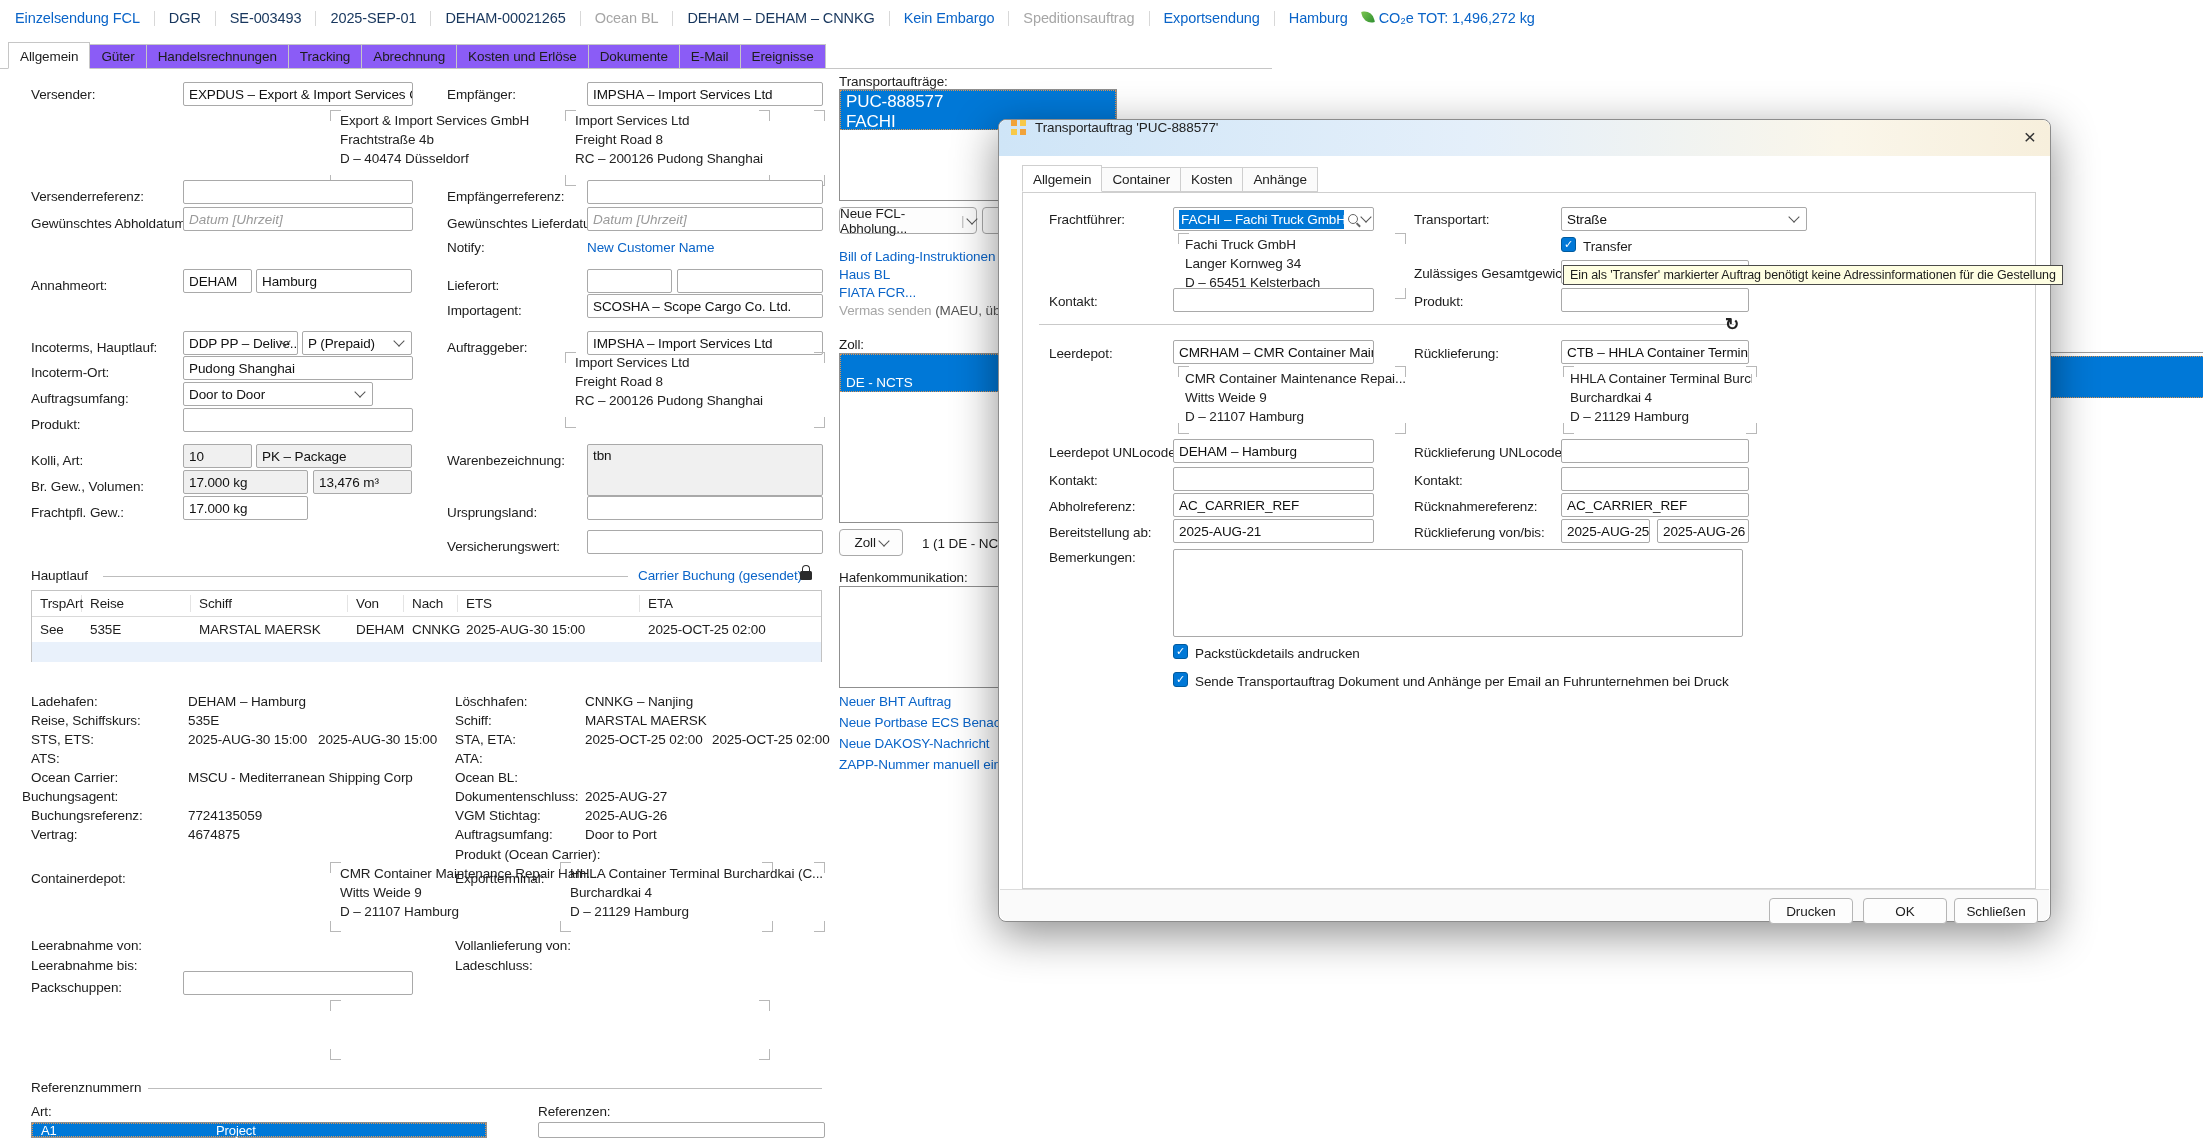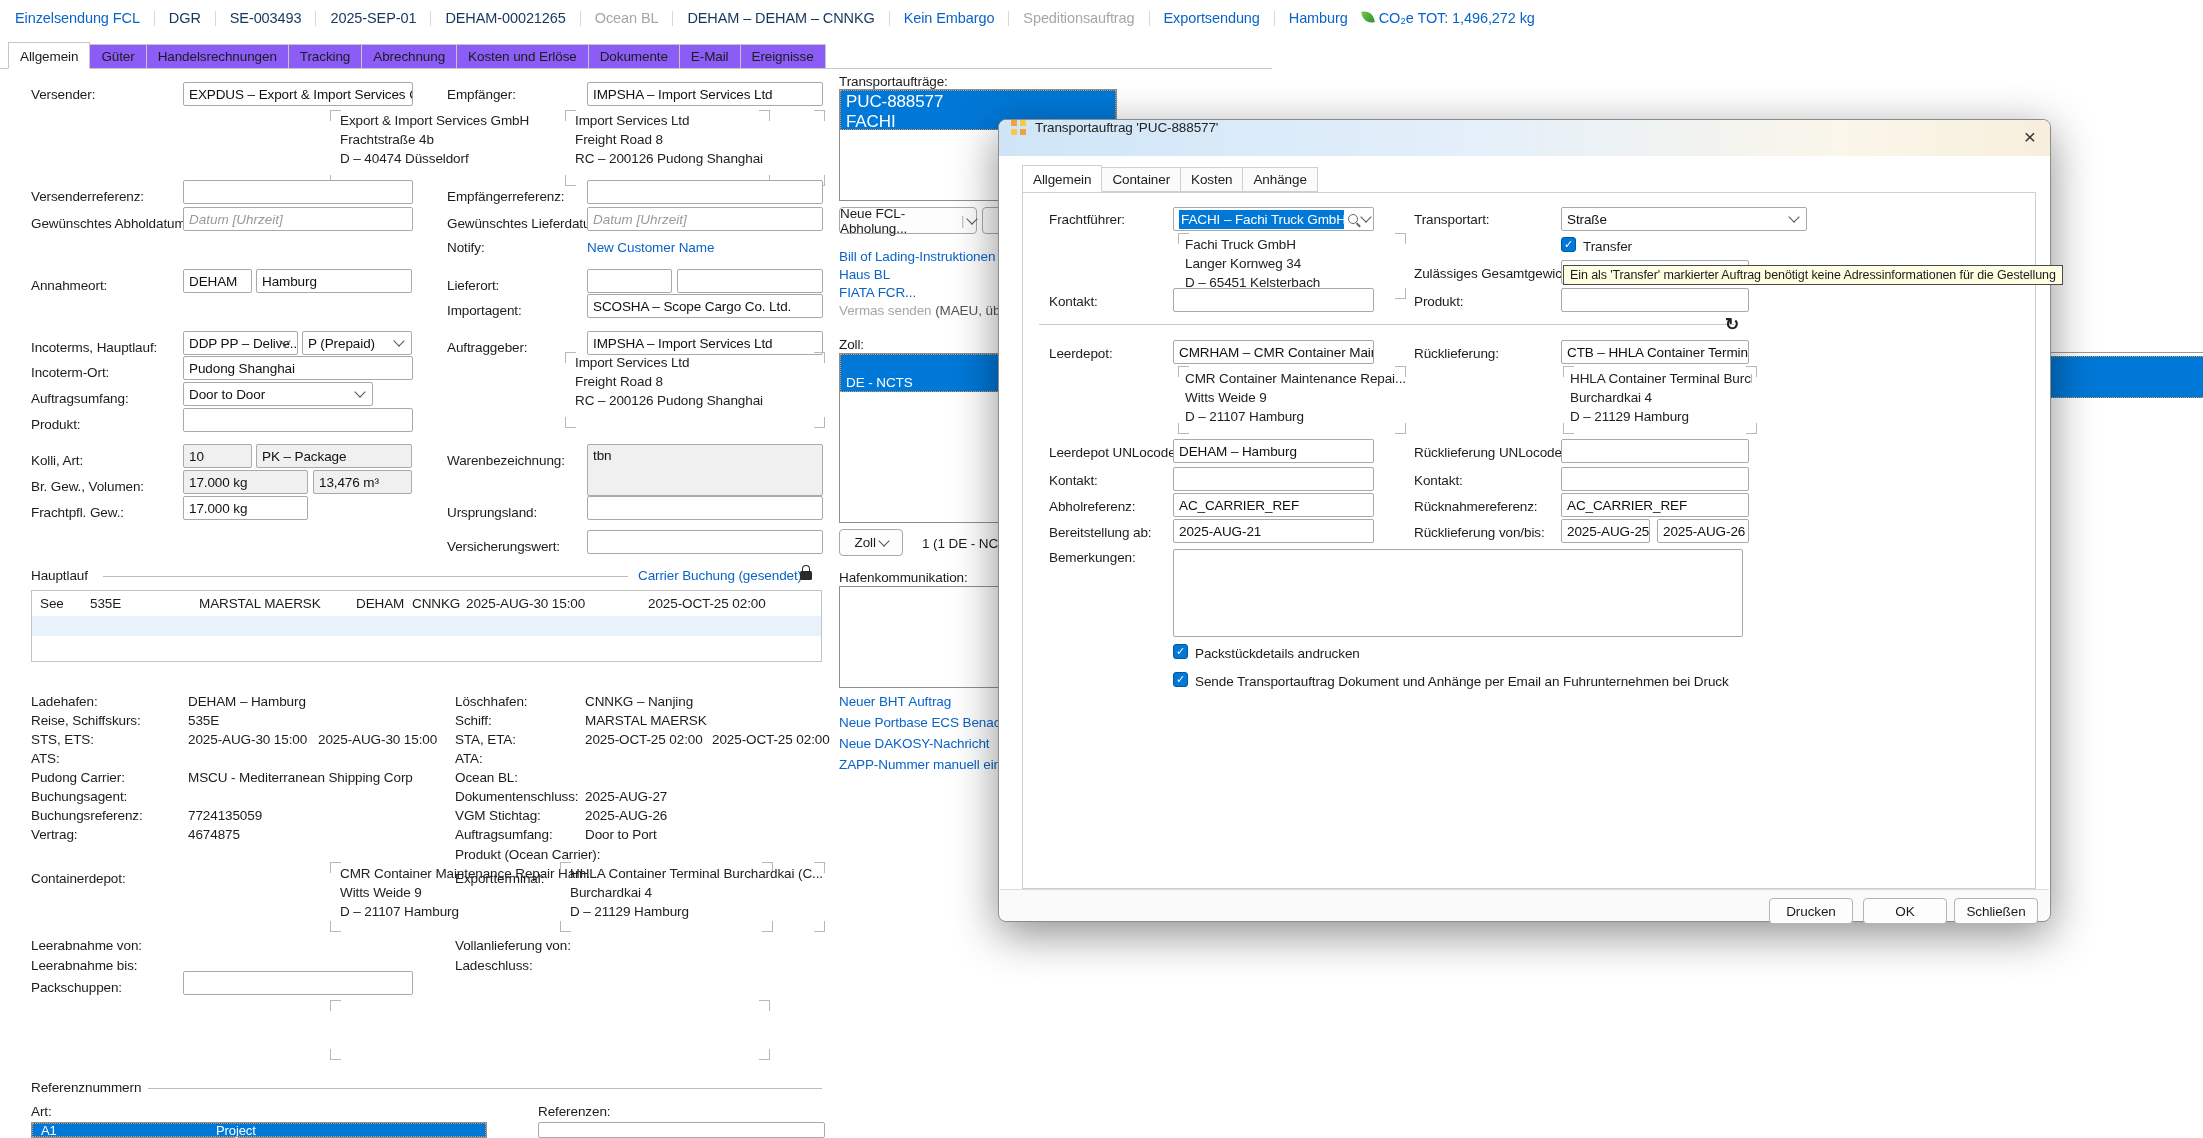--- a/index.html
+++ b/index.html
@@ -248,20 +248,29 @@
 
 <div class="lbl" style="left:447px;top:539px">Versicherungswert:</div>
 <div class="inp" style="left:587px;top:530px;width:236px"></div>
 
 <div class="seclbl" style="left:31px;top:568px">Hauptlauf</div>
 <div class="secline" style="left:103px;top:576px;width:525px"></div>
 <div class="val link" style="left:638px;top:568px">Carrier Buchung (gesendet)</div>
 <div class="lockicon" style="left:800px;top:571px"></div>
 
 <div class="tbl" style="left:31px;top:590px;width:791px;height:72px">
+  <div class="hdr">
+    <span style="width:50px">TrspArt</span>
+    <span style="width:109px">Reise</span>
+    <span style="width:157px">Schiff</span>
+    <span style="width:56px">Von</span>
+    <span style="width:54px">Nach</span>
+    <span style="width:182px">ETS</span>
+    <span style="width:181px;border-right:none">ETA</span>
+  </div>
   <div class="row">
     <span style="width:50px">See</span>
     <span style="width:109px">535E</span>
     <span style="width:157px">MARSTAL MAERSK</span>
     <span style="width:56px">DEHAM</span>
     <span style="width:54px">CNNKG</span>
     <span style="width:182px">2025-AUG-30 15:00</span>
     <span style="width:181px">2025-OCT-25 02:00</span>
   </div>
   <div class="emptyrow"></div>
@@ -280,25 +289,25 @@
 <div class="lbl" style="left:31px;top:732px">STS, ETS:</div>
 <div class="val" style="left:188px;top:732px">2025-AUG-30 15:00</div>
 <div class="val" style="left:318px;top:732px">2025-AUG-30 15:00</div>
 <div class="lbl" style="left:455px;top:732px">STA, ETA:</div>
 <div class="val" style="left:585px;top:732px">2025-OCT-25 02:00</div>
 <div class="val" style="left:712px;top:732px">2025-OCT-25 02:00</div>
 
 <div class="lbl" style="left:31px;top:751px">ATS:</div>
 <div class="lbl" style="left:455px;top:751px">ATA:</div>
 
-<div class="lbl" style="left:31px;top:770px">Pudong Carrier:</div>
+<div class="lbl" style="left:31px;top:770px">Ocean Carrier:</div>
 <div class="val" style="left:188px;top:770px">MSCU - Mediterranean Shipping Corp</div>
 <div class="lbl" style="left:455px;top:770px">Ocean BL:</div>
 
-<div class="lbl" style="left:31px;top:789px">Buchungsagent:</div>
+<div class="lbl" style="left:22px;top:789px">Buchungsagent:</div>
 <div class="lbl" style="left:455px;top:789px">Dokumentenschluss:</div>
 <div class="val" style="left:585px;top:789px">2025-AUG-27</div>
 
 <div class="lbl" style="left:31px;top:808px">Buchungsreferenz:</div>
 <div class="val" style="left:188px;top:808px">7724135059</div>
 <div class="lbl" style="left:455px;top:808px">VGM Stichtag:</div>
 <div class="val" style="left:585px;top:808px">2025-AUG-26</div>
 
 <div class="lbl" style="left:31px;top:827px">Vertrag:</div>
 <div class="val" style="left:188px;top:827px">4674875</div>

